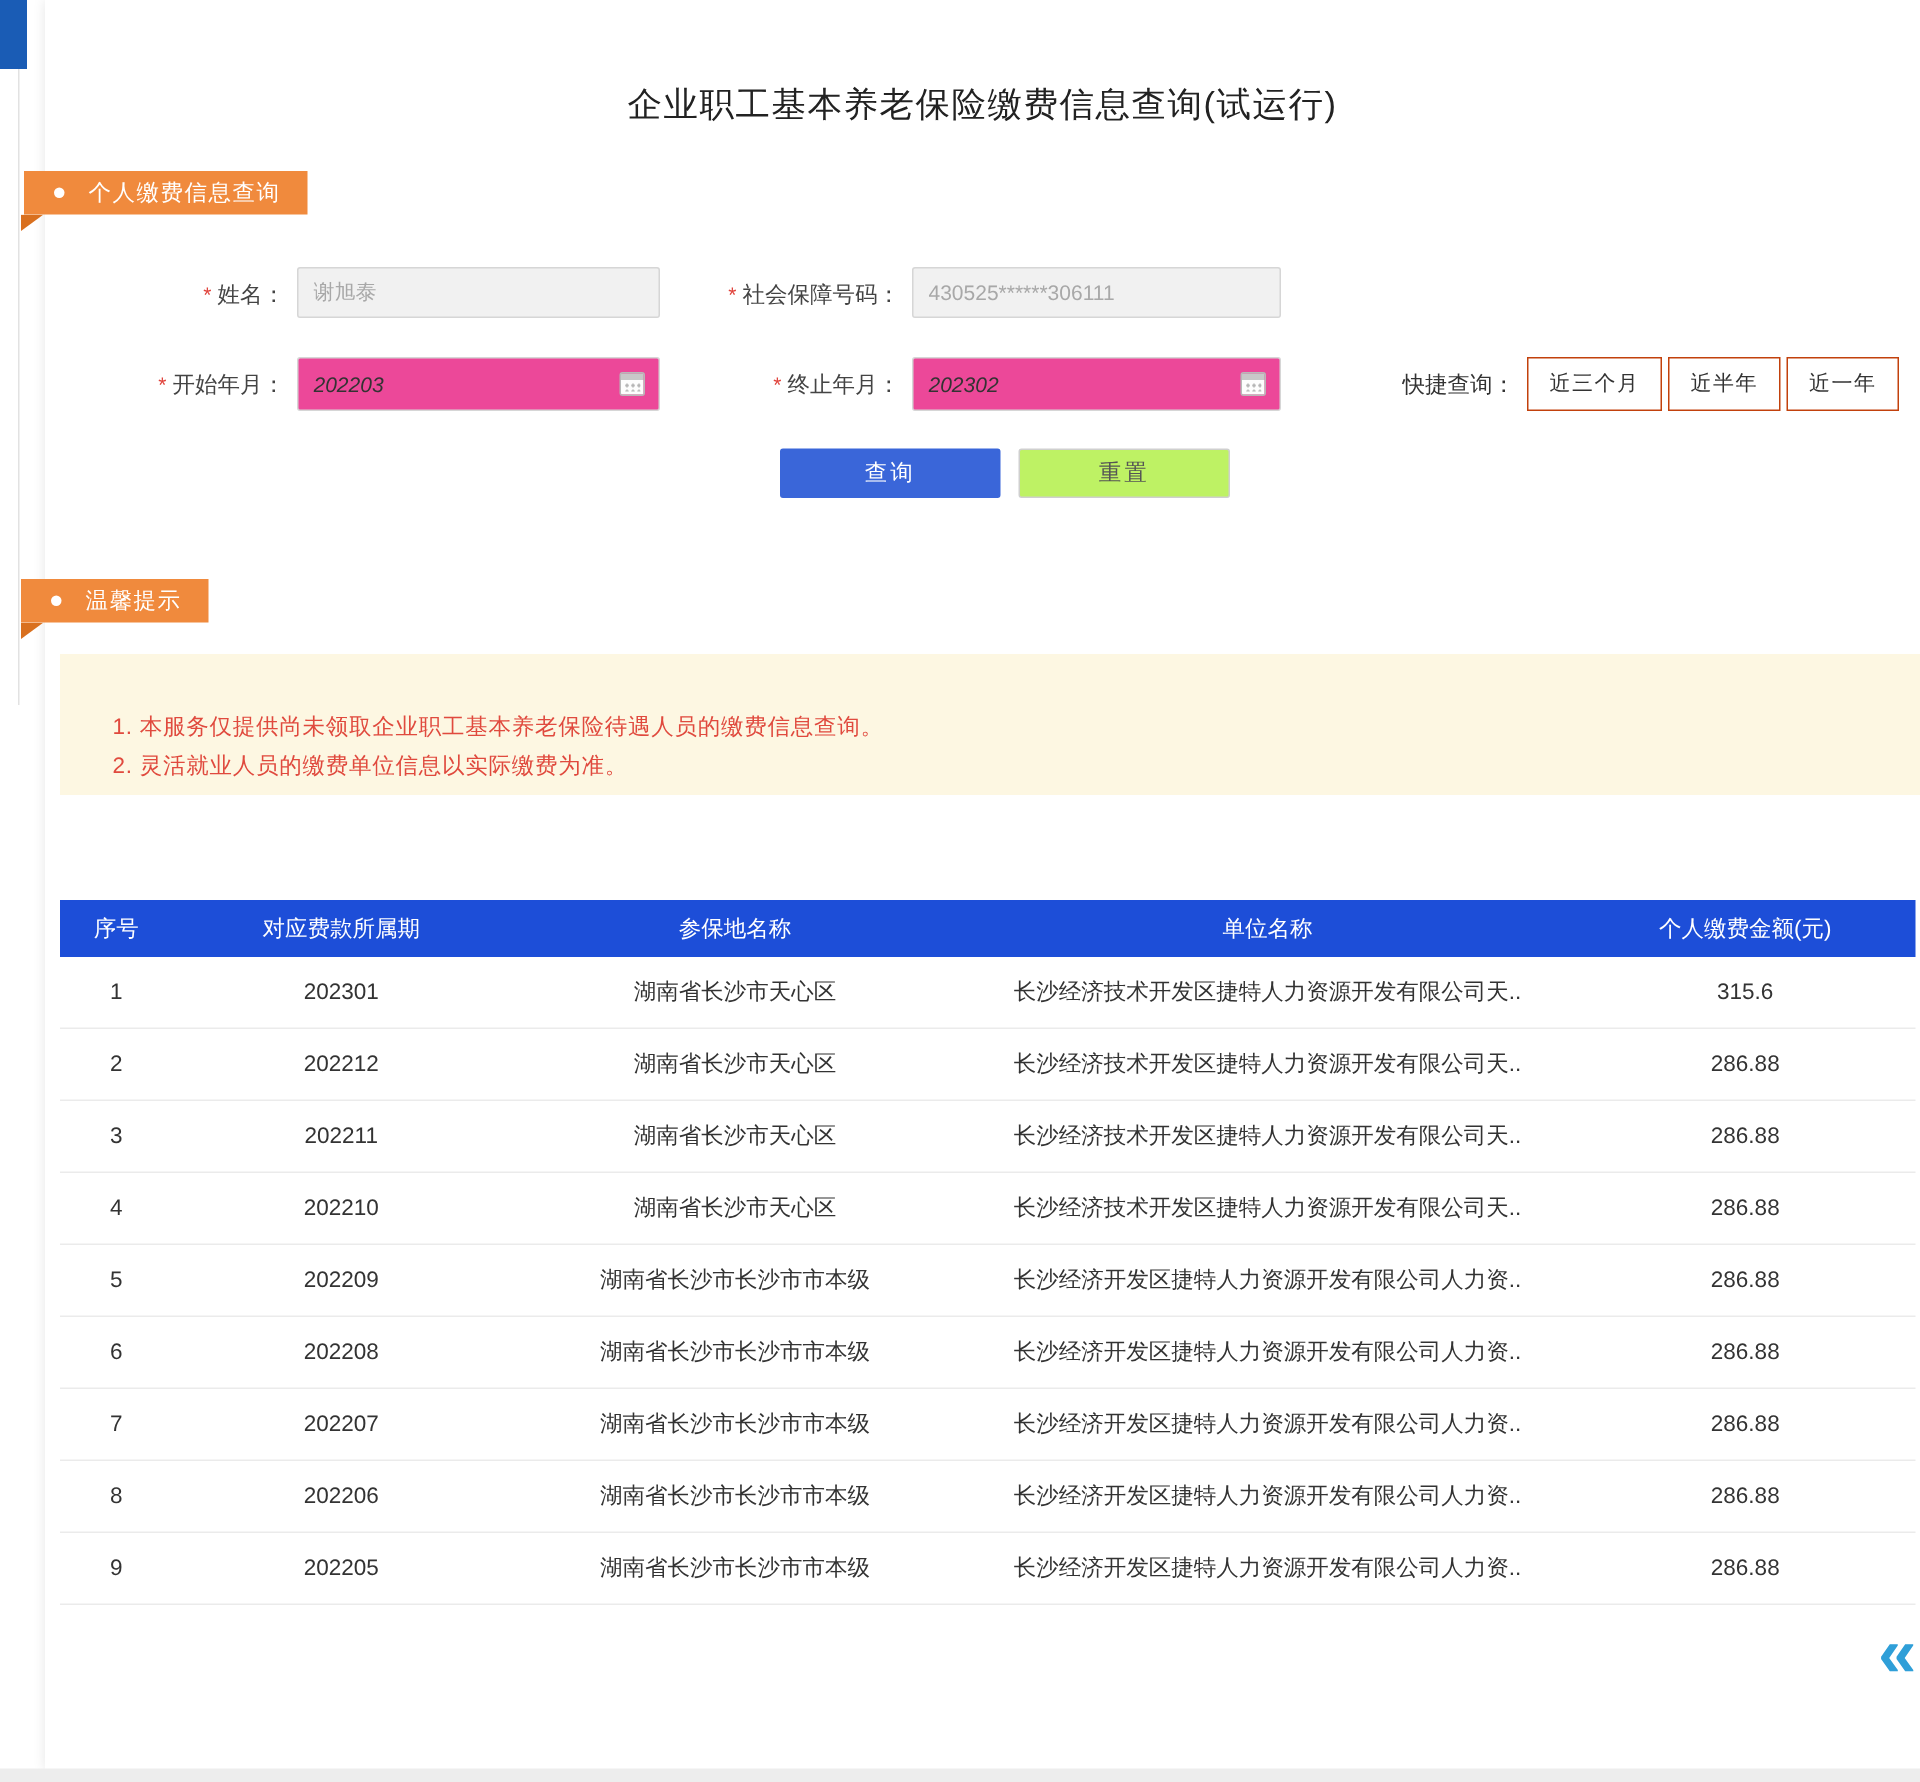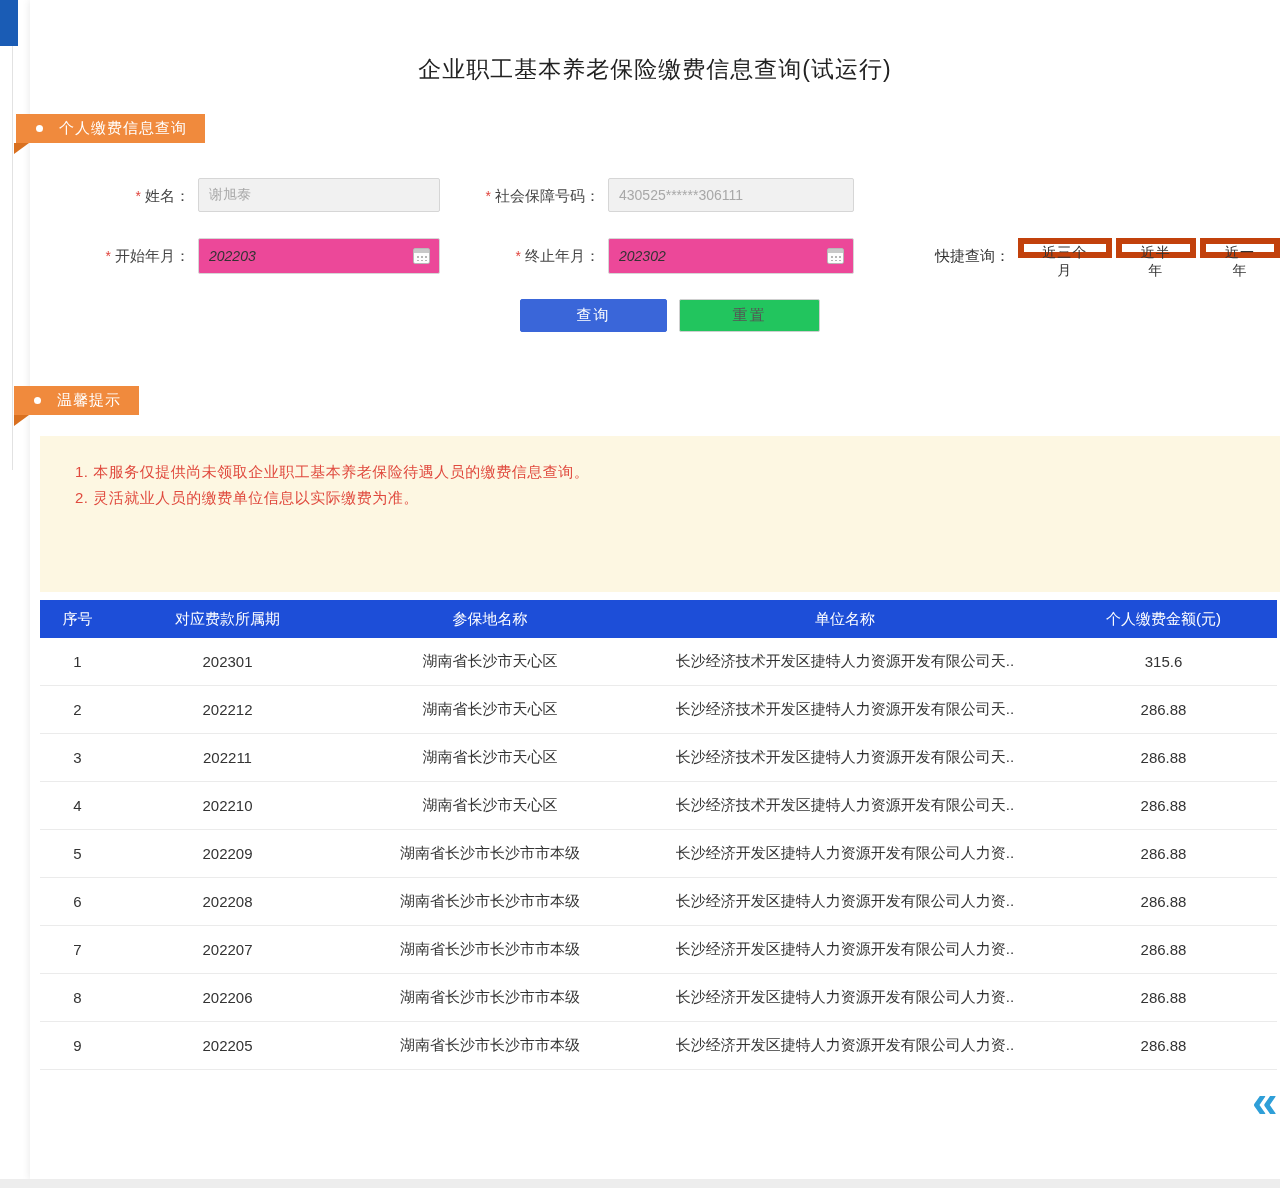--- a/index.html
+++ b/index.html
@@ -45,30 +45,30 @@
   .in-end   { left:608px; top:238px; width:246px; height:36px; }
 
   .cal-icon { width:17px; height:16px; border:1px solid #b8b8b8; border-radius:2px;
     background:linear-gradient(#c8c8c8 0 4px, #fdfdfd 4px); position:absolute; }
   .cal-icon::after { content:""; position:absolute; left:2px; right:2px; top:6px; bottom:2px;
     background-image:radial-gradient(#b5b5b5 1px, transparent 1.2px); background-size:4px 4px; }
   .cal1 { left:413px; top:248px; }
   .cal2 { left:827px; top:248px; }
 
   .quick-group { left:1018px; top:238px; display:flex; gap:4px; }
-  .qbtn { height:20px; background:#fff; border:6px solid #c2410c; color:#333; font-size:14px;
+  .qbtn { height:36px; background:#fff; border:1px solid #c2410c; color:#333; font-size:14px;
     padding:0 14px; cursor:pointer; font-family:inherit; letter-spacing:1px; }
 
   .btn { height:33px; border-radius:2px; font-size:15px; cursor:pointer; font-family:inherit; letter-spacing:2px; }
   .btn-query { left:520px; top:299px; width:147px; background:#3a66d9; color:#fff; border:1px solid #3a66d9; }
-  .btn-reset { left:679px; top:299px; width:141px; background:#22c55e; color:#555; border:1px solid #cfcfcf; }
-
-  
-  .notice { left:40px; top:436px; width:1240px; height:156px; background:#fdf7e2;
-    padding:23px 0 0 35px; }
+  .btn-reset { left:679px; top:299px; width:141px; background:#bef264; color:#555; border:1px solid #cfcfcf; }
+
+  
+  .notice { left:40px; top:436px; width:1240px; height:94px; background:#fdf7e2;
+    padding:36px 0 0 35px; }
   .notice p { font-size:15px; color:#e04a3e; line-height:26px; letter-spacing:0.5px; }
 
   
   .table { left:40px; top:600px; width:1237px; }
   .thead { display:flex; height:38px; background:#1d4ed8; color:#fff; align-items:center; }
   .thead .cell { font-size:15px; }
   .trow { display:flex; height:48px; align-items:center; background:#fff; border-bottom:1px solid #ebebeb; }
   .trow .cell { font-size:15px; color:#333; }
   .cell { text-align:center; overflow:hidden; white-space:nowrap; }
   .c0 { width:75px; } .c1 { width:225px; } .c2 { width:300px; } .c3 { width:410px; } .c4 { width:227px; }

